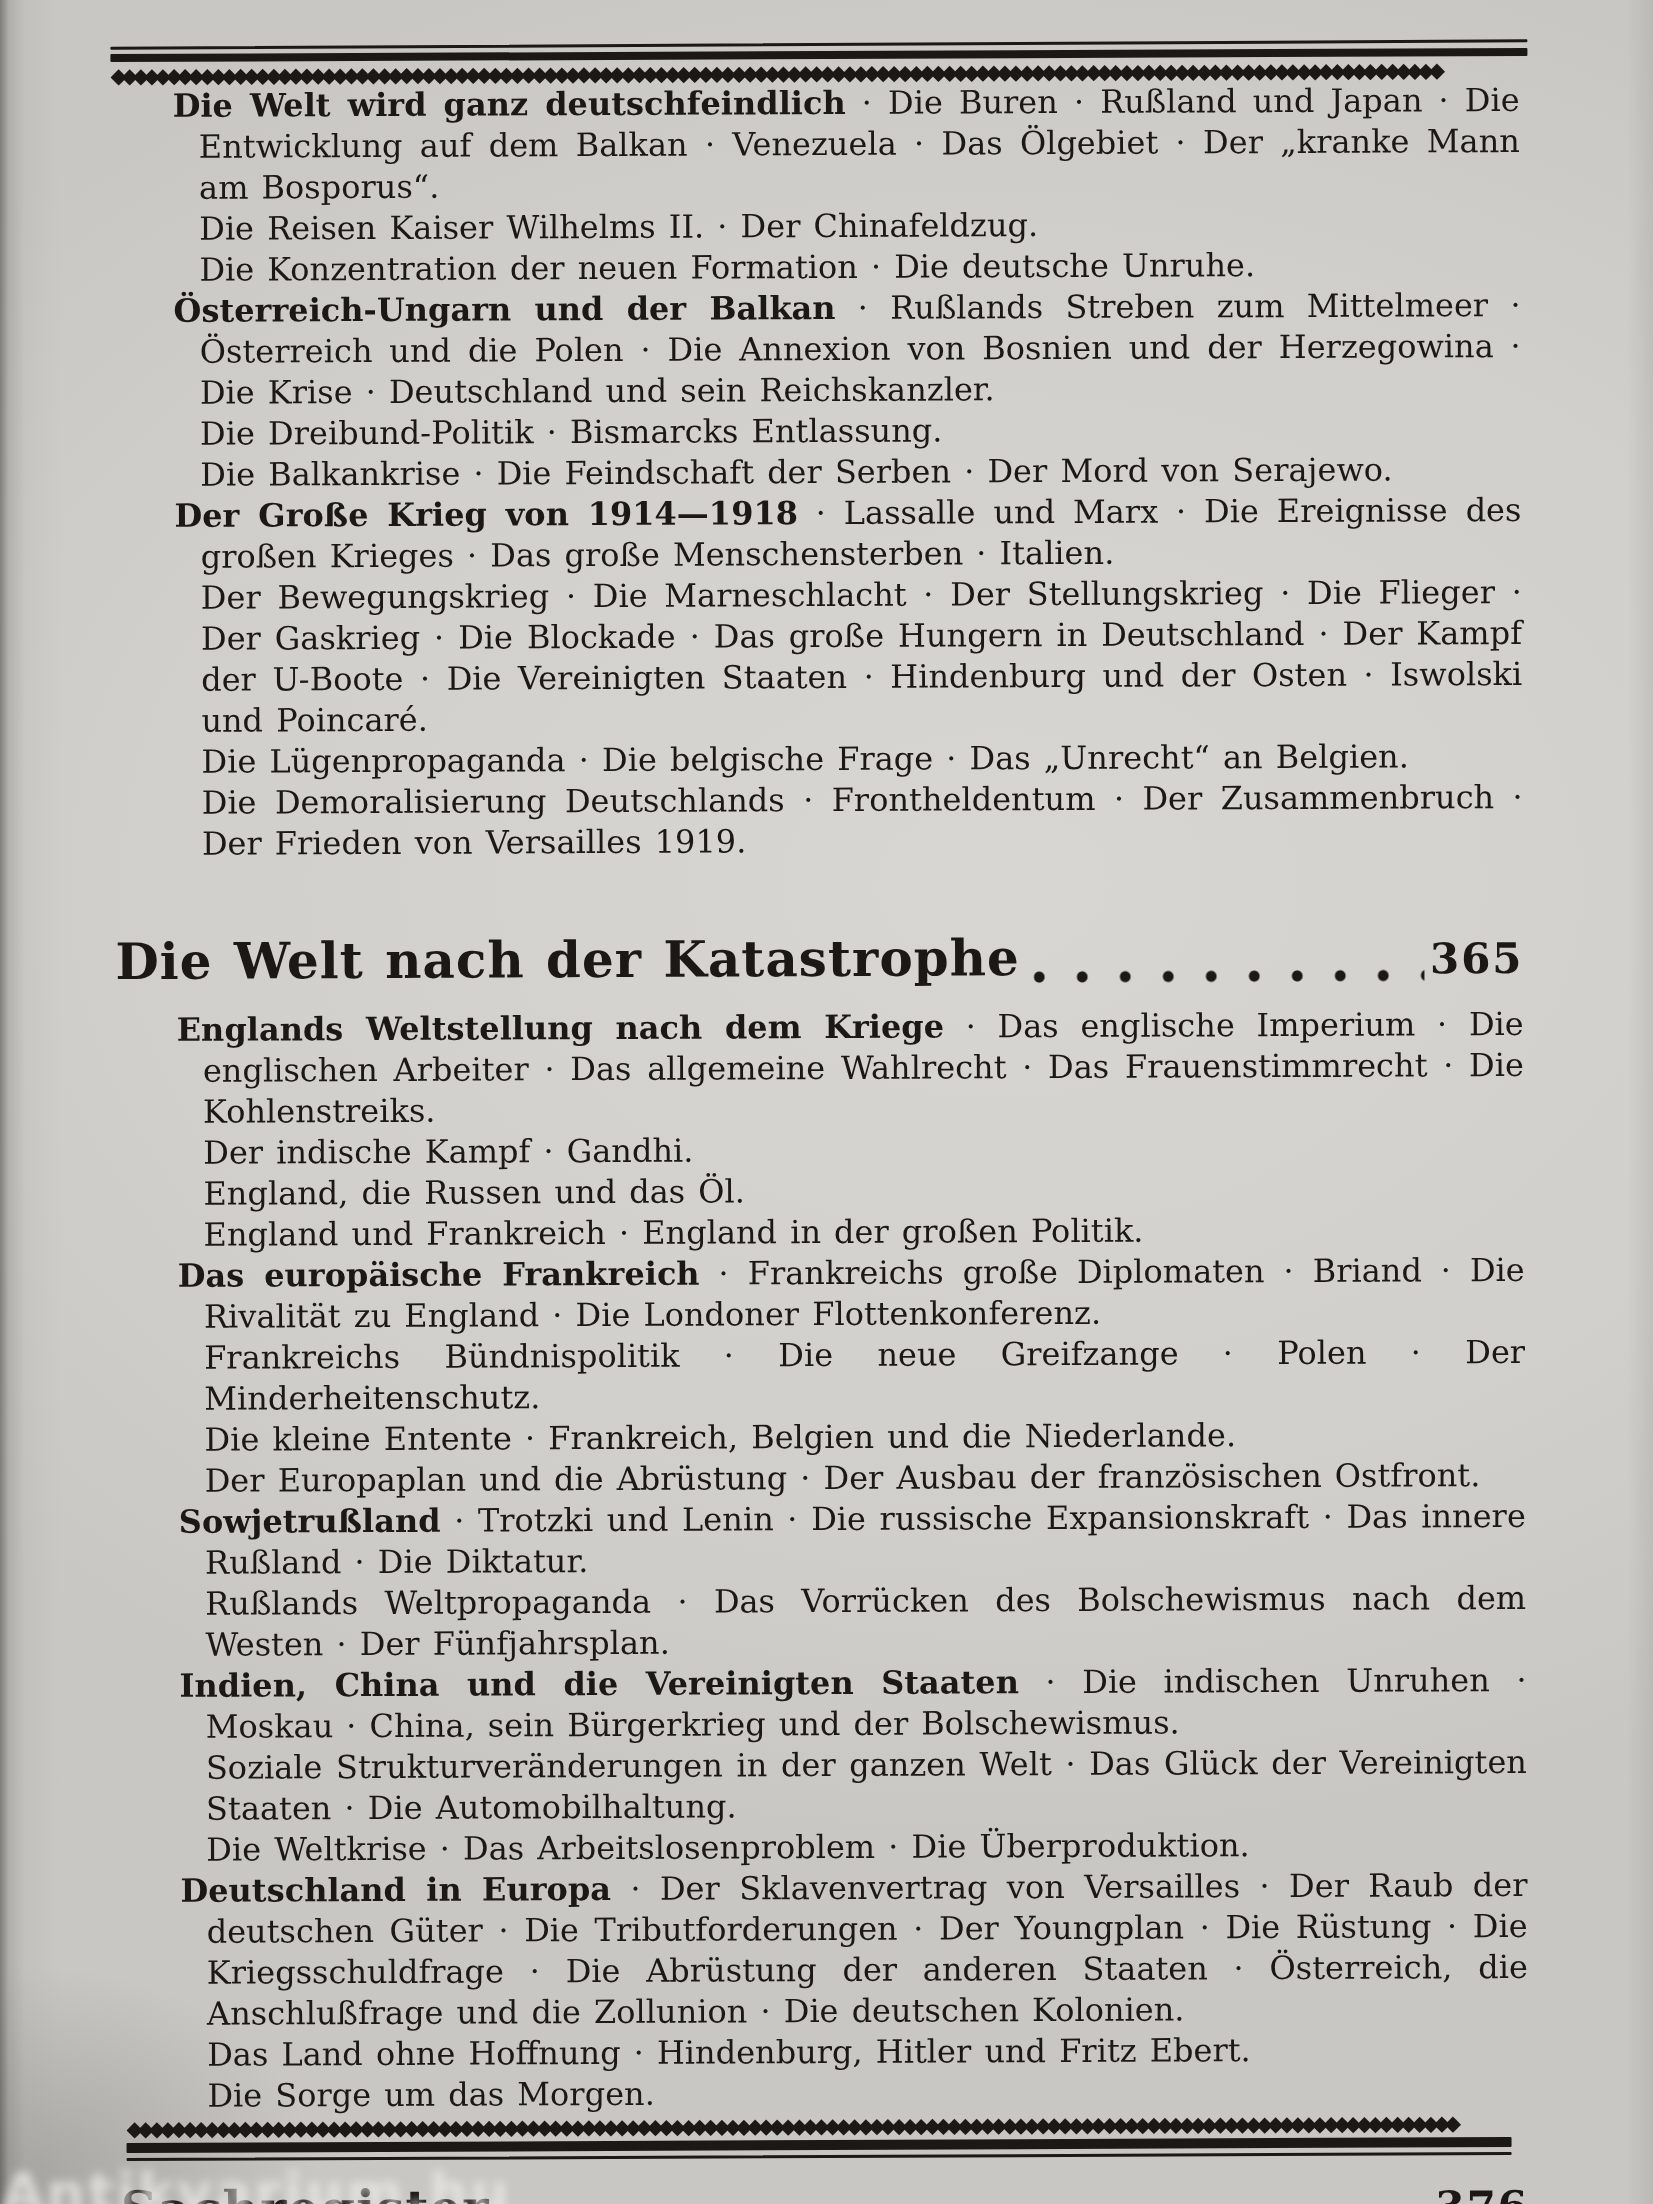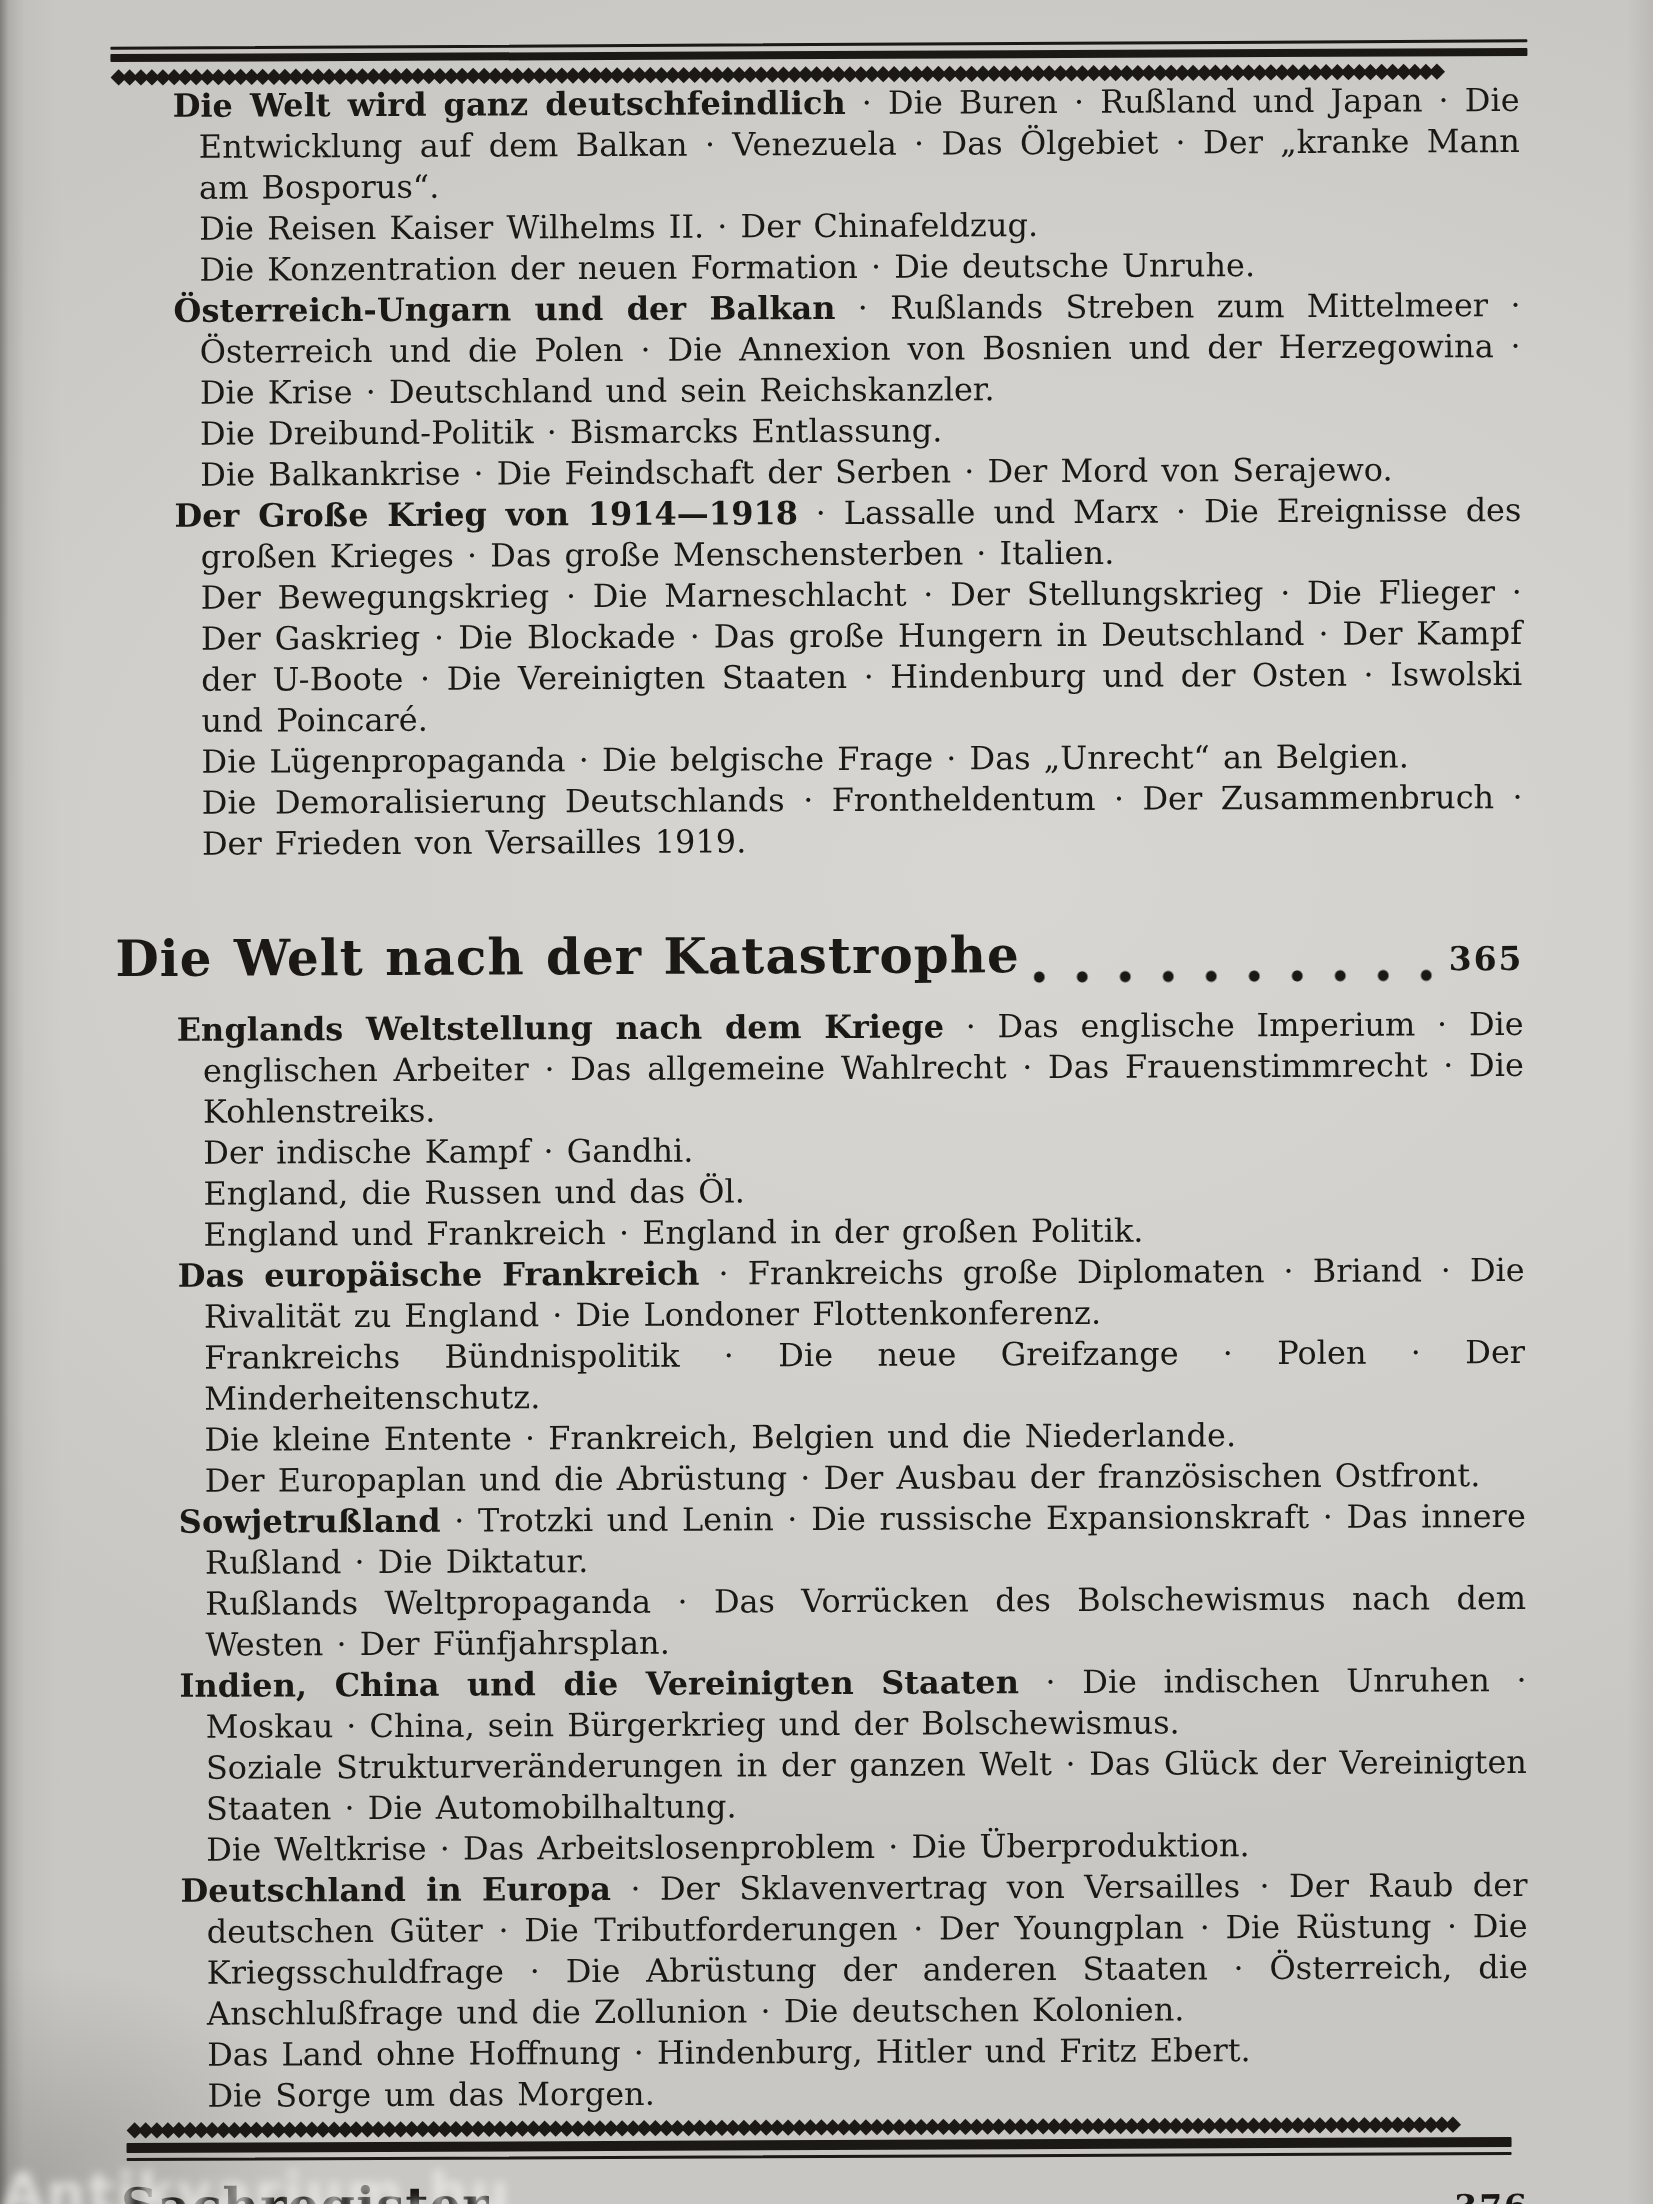--- a/index.html
+++ b/index.html
@@ -54,21 +54,21 @@
   }
   .heading-row.last{margin-top:17.5px;}
   .heading-text{font-size:50px;line-height:62px;letter-spacing:1px;white-space:nowrap;}
   .leader{
     flex:1 1 auto;align-self:flex-end;height:47px;margin:0 5.8px 0 13.6px;
     background-image:radial-gradient(circle at 5.8px 50%, var(--ink) 4.9px, rgba(0,0,0,0) 5.8px);
     background-size:43px 15.5px;
     background-repeat:repeat-x;
     background-position:left bottom 7.8px;
   }
-  .page-num{font-size:33px;line-height:62px;letter-spacing:1.9px;margin-top:48px;}
+  .page-num{font-size:42px;line-height:62px;letter-spacing:1.9px;margin-top:48px;}
   
   .watermark{
     position:absolute;left:1.9px;bottom:-19.4px;
     font-family:"DejaVu Sans", sans-serif;
     font-size:54px;font-weight:700;letter-spacing:2.9px;
     color:#ebeae7;opacity:.8;filter:blur(4.9px);
     white-space:nowrap;
   }
 </style>
 </head>

